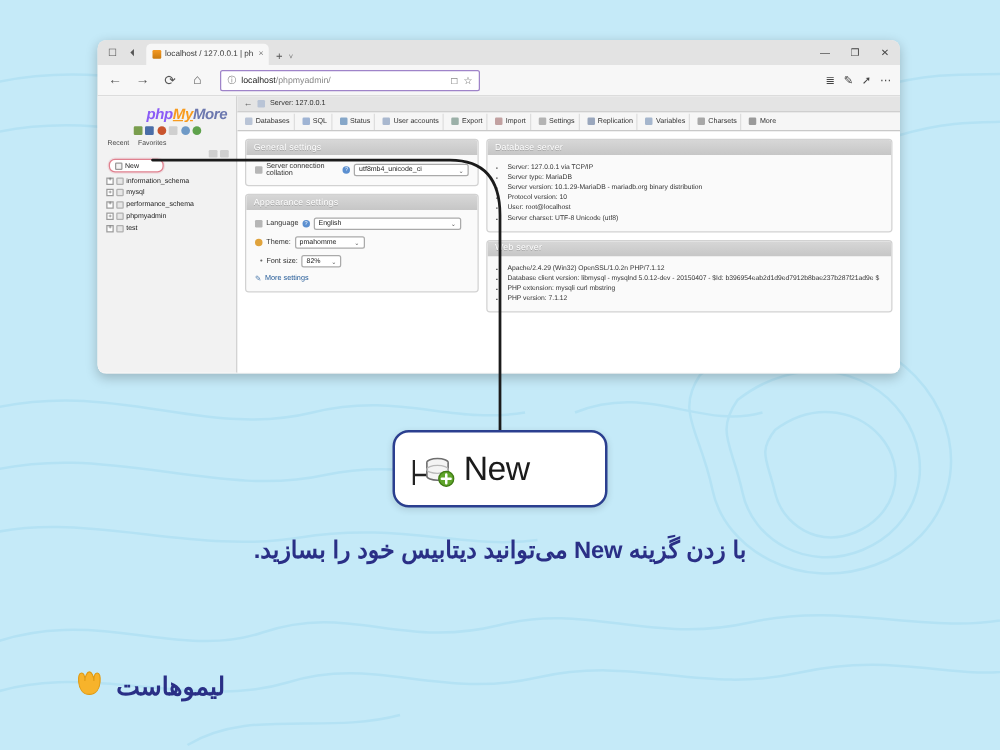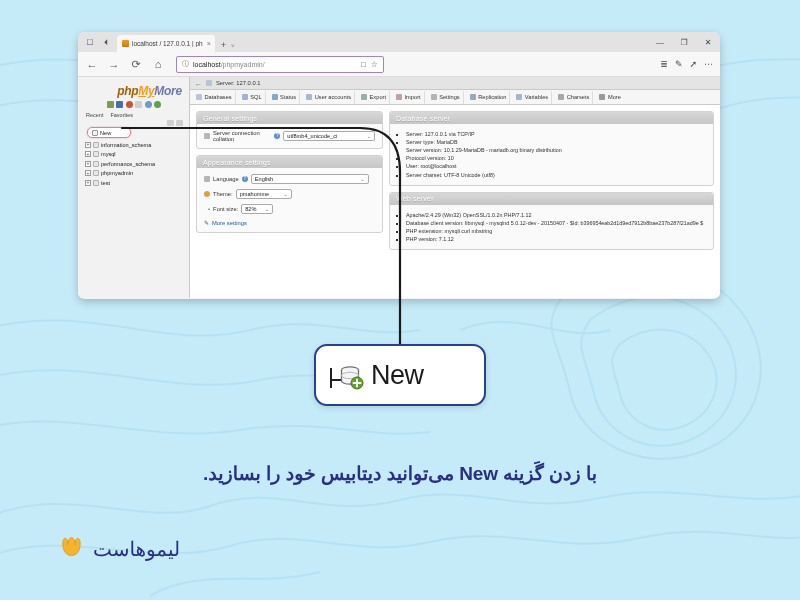--- a/index.html
+++ b/index.html
@@ -114,21 +114,21 @@
   }
   .pma-logo {
     text-align: center;
     font-family: "Liberation Sans", sans-serif;
     font-size: 12px;
     font-style: italic;
     font-weight: bold;
     letter-spacing: -.3px;
     margin-top: 2px;
   }
-  .pma-logo .php { color: #a16207; padding-left: 31px; }
+  .pma-logo .php { color: #8b5cf6; padding-left: 31px; }
   .pma-logo .my { color: #f89b1e; text-decoration: underline; }
   .pma-logo .admin { color: #6c78af; }
   .pma-icons {
     display: flex; justify-content: center; gap: 2.5px;
     margin-top: 3px;
   }
   .pma-ic { width: 7px; height: 7px; border-radius: 1px; }
   .pma-tabs {
     display: flex; gap: 7px;
     font-size: 5.5px; color: #444;
@@ -280,39 +280,39 @@
   .callout-label {
     font-size: 27px;
     color: #1b1b1b;
     font-weight: 400;
     letter-spacing: -.5px;
   }
 
   
   #caption {
     position: absolute;
-    left: 0; right: 0; top: 462px;
+    left: 0; right: 0; top: 428px;
     text-align: center;
     direction: rtl;
     font-size: 19px;
     font-weight: bold;
     color: #2a2f86;
     letter-spacing: -.2px;
   }
 
   
   #brand {
     position: absolute;
     left: 58px; top: 533px;
     display: flex; align-items: center;
     gap: 8px;
     direction: rtl;
   }
   #brand-text {
-    font-size: 20px; font-weight: normal;
+    font-size: 20px; font-weight: bold;
     color: #2a2f86;
     letter-spacing: -.4px;
   }
 </style>
 </head>
 <body>
 
 <svg id="bg-topo" viewBox="0 0 800 600" preserveAspectRatio="none">
   <g fill="none" stroke="#b4e2f4" stroke-width="2">
     <path d="M-20,70 C120,30 230,120 360,80 C470,46 560,110 700,70 C760,54 790,62 820,58"></path>

